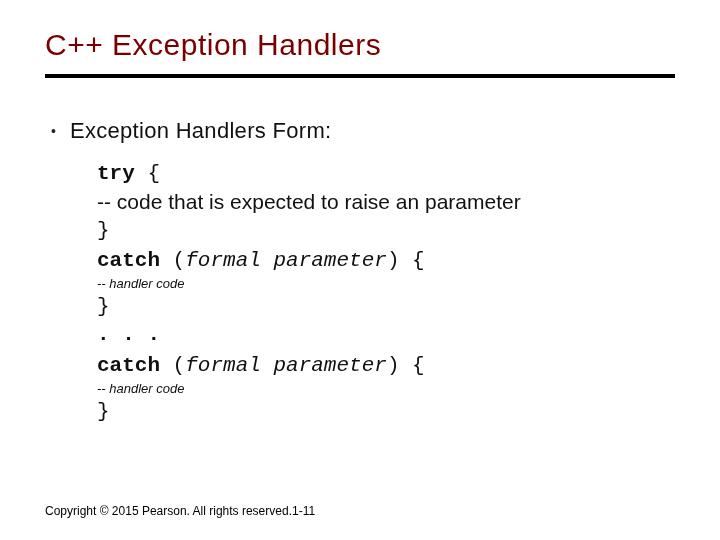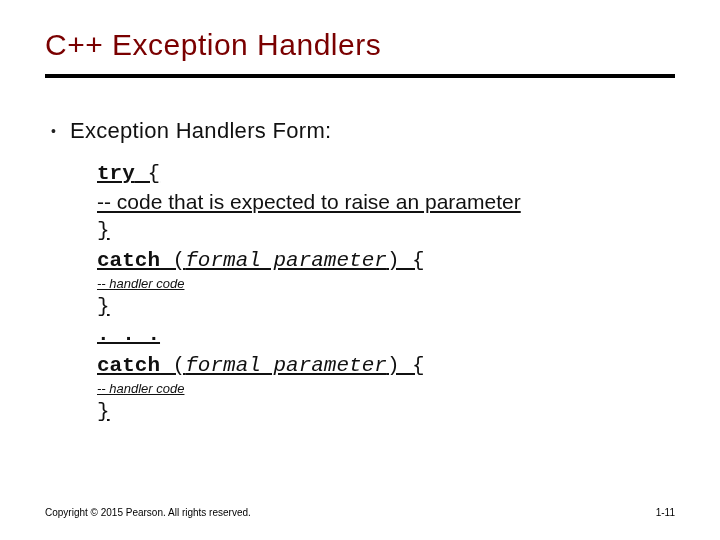--- a/index.html
+++ b/index.html
@@ -41,35 +41,34 @@
   .bullet-text {
     font-size: 22px;
     color: #111;
     letter-spacing: 0.3px;
   }
   .code-block {
     margin-left: 52px;
     font-size: 21px;
     color: #111;
     line-height: 1.35;
-    text-decoration: underline;
   }
   .mono { font-family: "Courier New", Courier, monospace; font-size: 21px; }
   .mono-bold { font-family: "Courier New", Courier, monospace; font-weight: bold; font-size: 21px; }
   .italic { font-style: italic; }
   .sans-italic { font-style: italic; font-family: "Lucida Sans", "Trebuchet MS", sans-serif; font-size: 13px; }
   .footer {
     position: absolute;
     bottom: 22px;
     left: 45px;
     right: 45px;
     display: flex;
-    justify-content: space-between;
+    justify-content: flex-start;
     font-family: Arial, Helvetica, sans-serif;
-    font-size: 10px;
+    font-size: 12px;
     color: #000;
   }
 </style>
 </head>
 <body>
 
 <h1 class="title">C++ Exception Handlers</h1>
 <hr class="hr">
 
 <div class="bullet-row">

